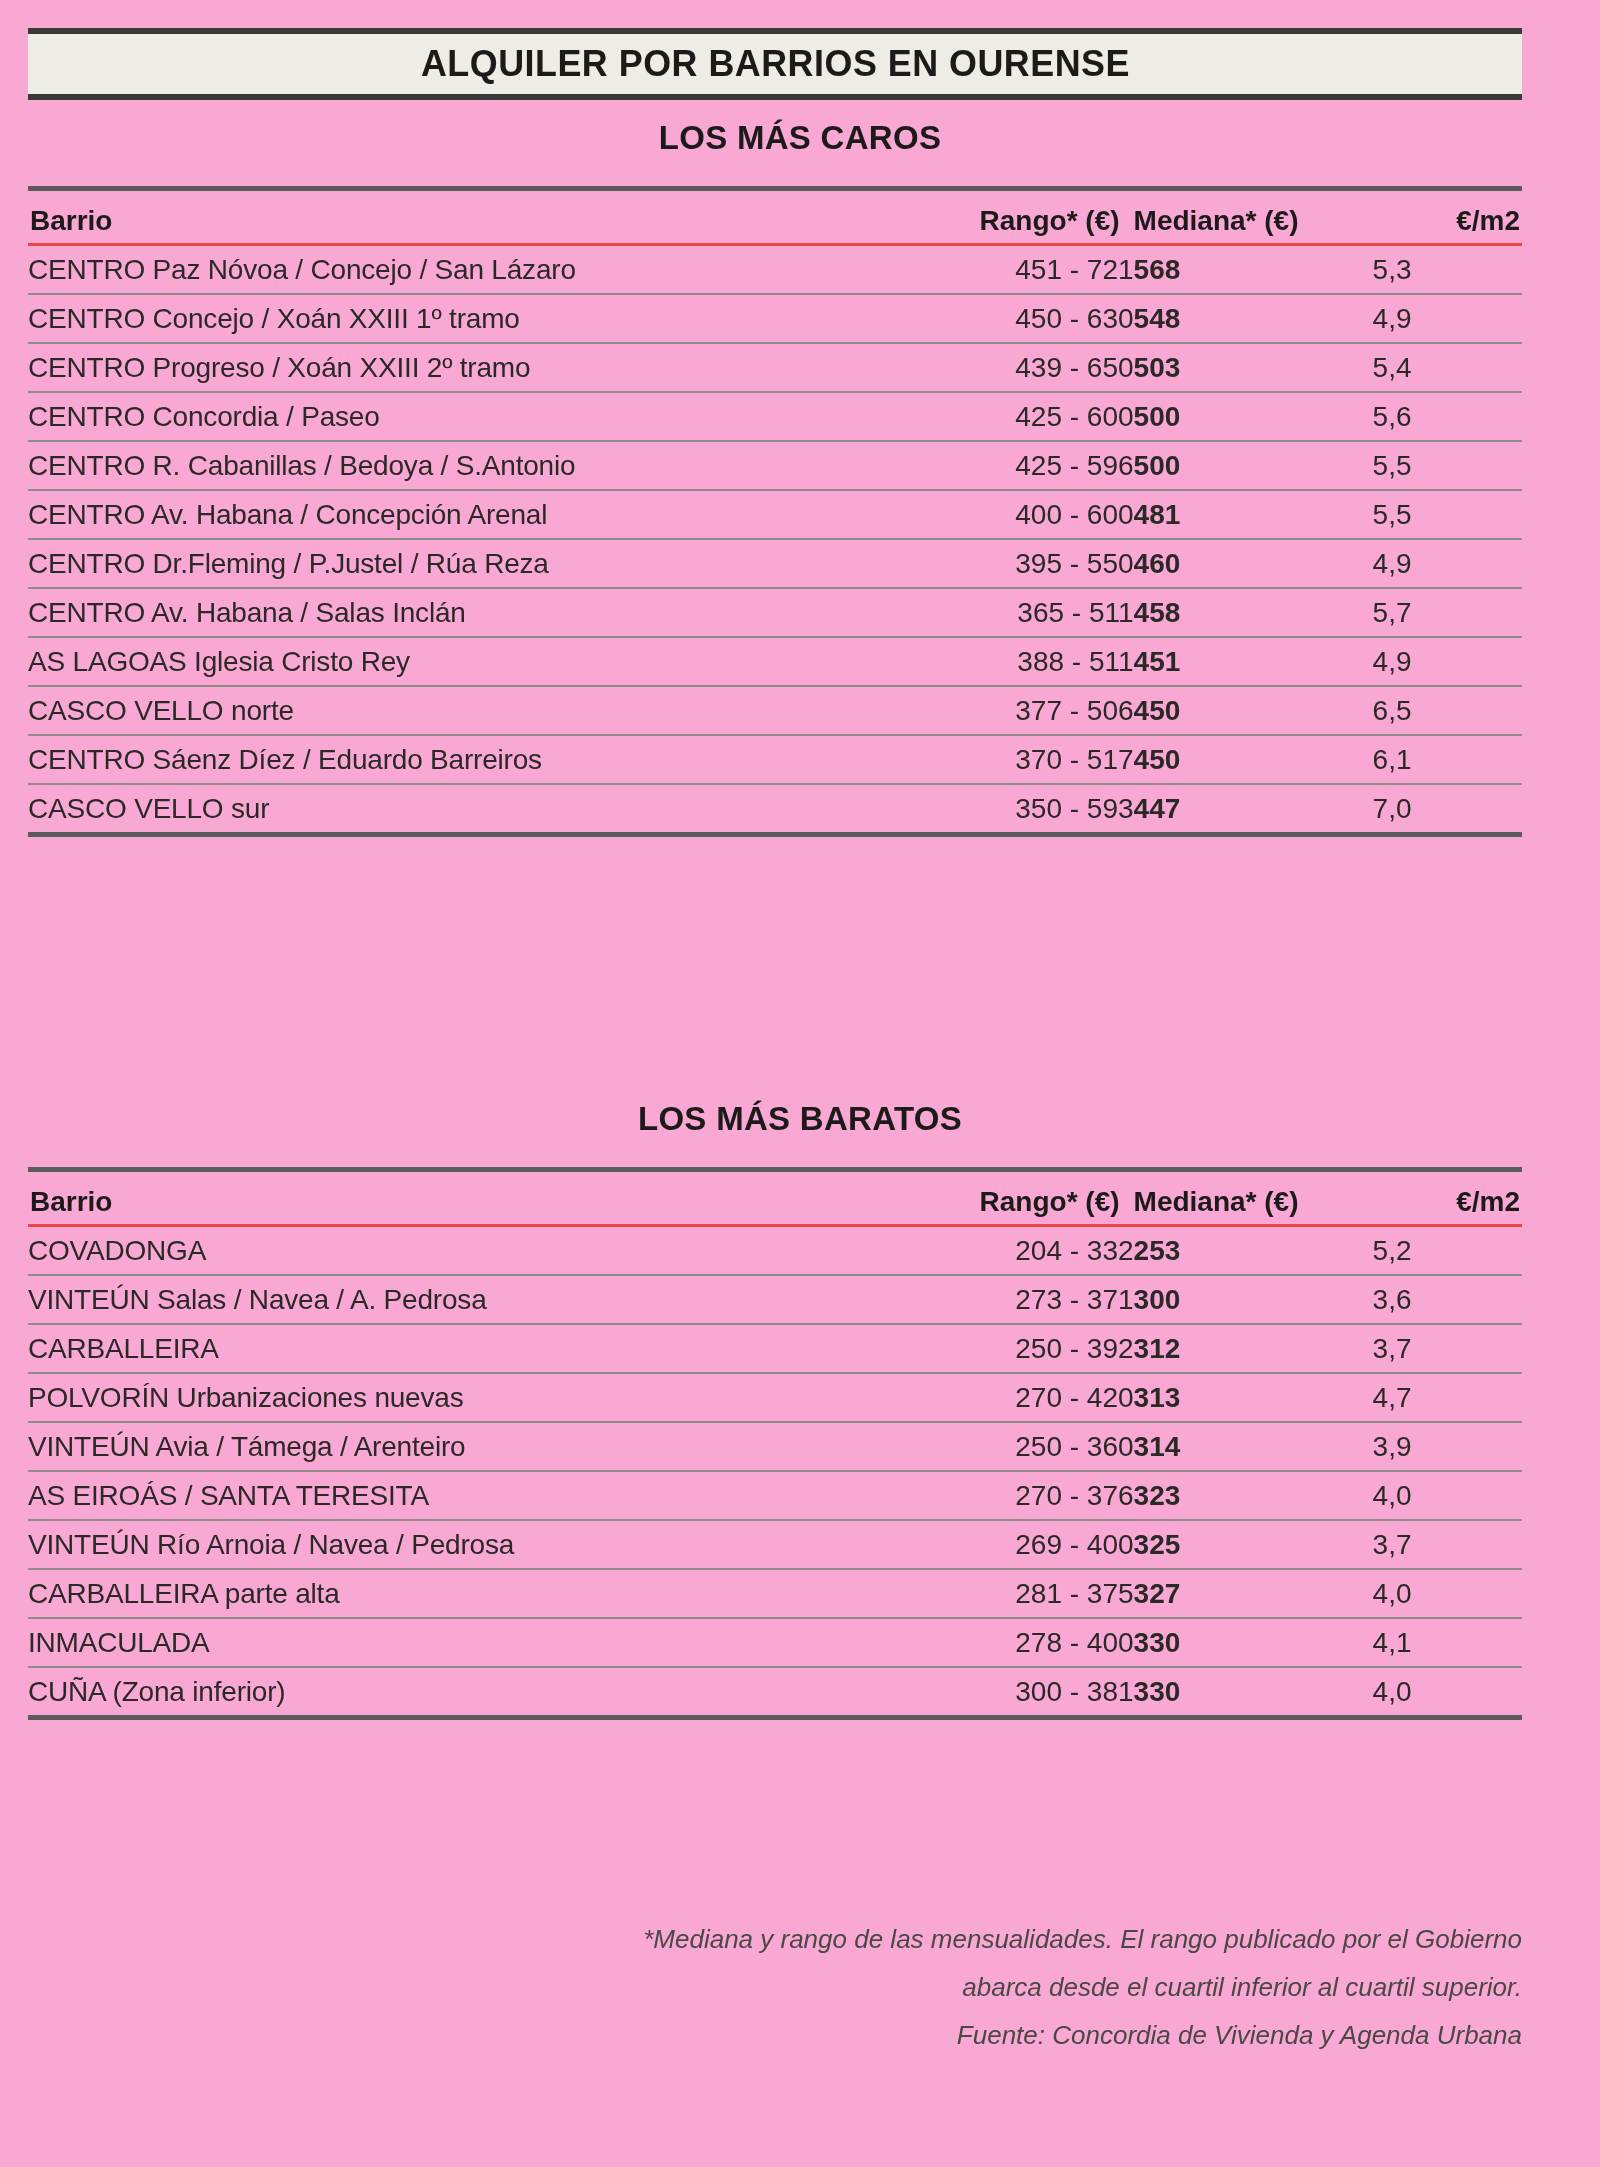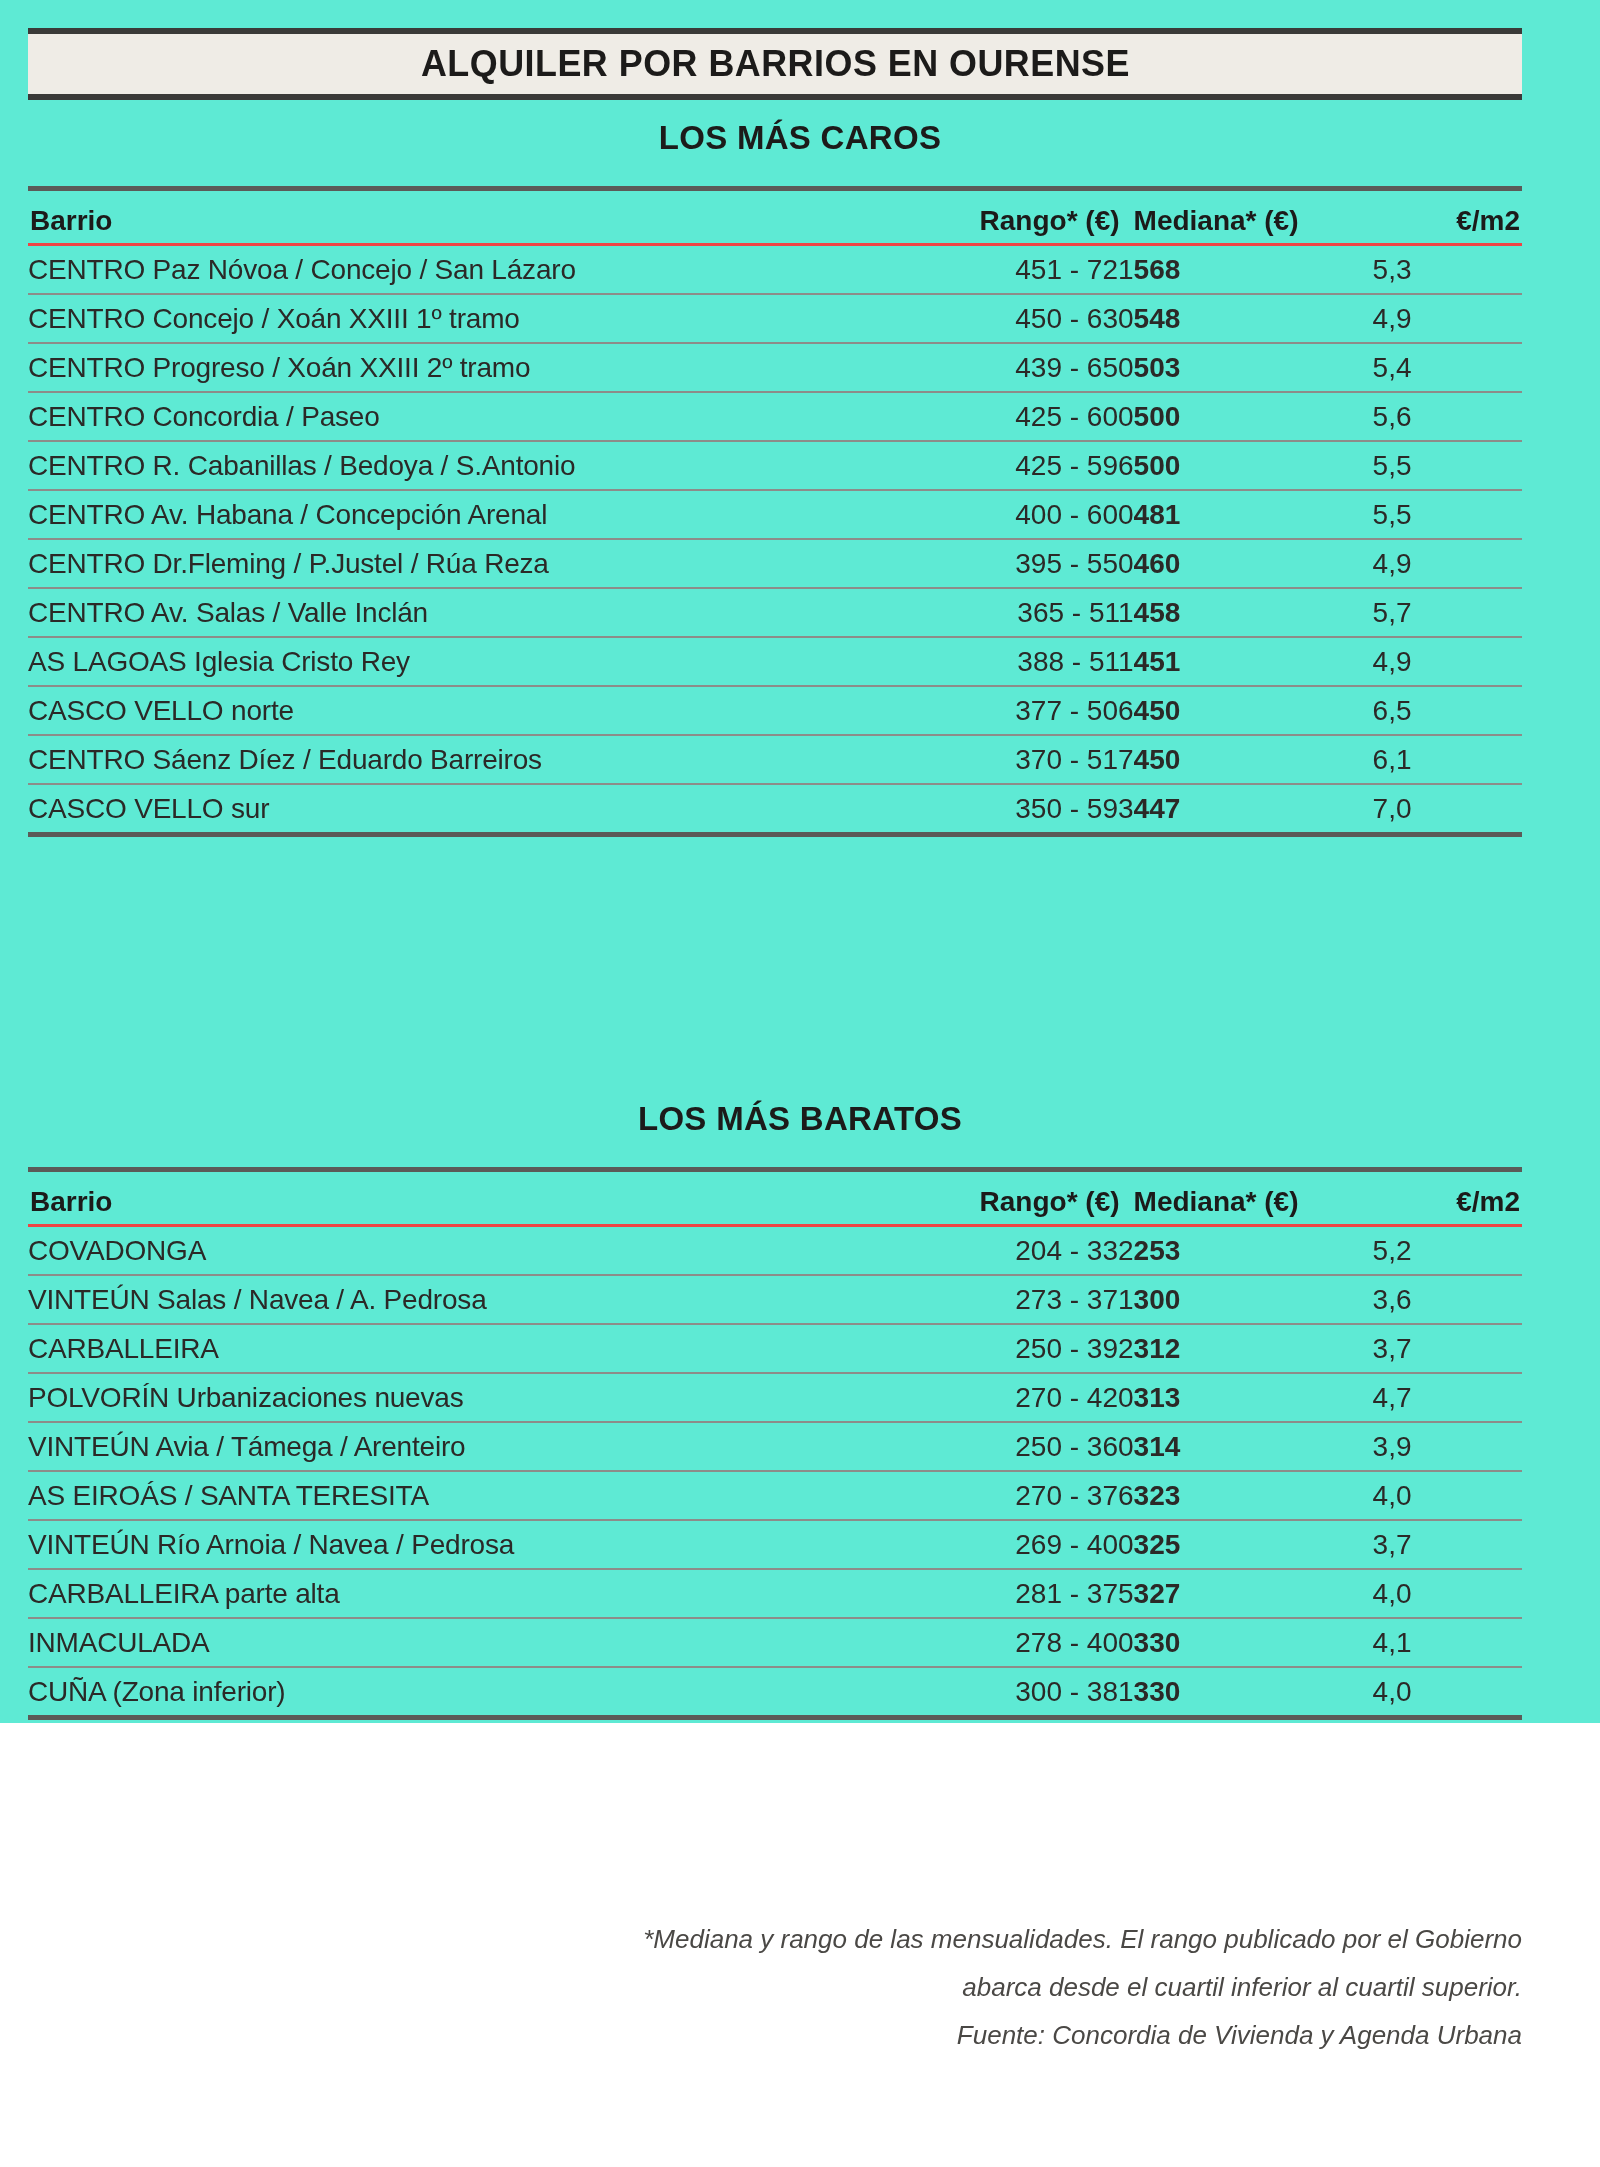--- a/index.html
+++ b/index.html
@@ -11,22 +11,22 @@
     width: 1600px;
     height: 2167px;
     font-family: "Liberation Sans", sans-serif;
     color: #231f20;
     position: relative;
     overflow: hidden;
   }
   .page {
     position: relative;
     width: 1600px;
-    height: 1723px;
-    background: #5eead4;
+    height: 2167px;
+    background: #f9a8d4;
   }
 
   
   .title-bar {
     position: absolute;
     left: 28px;
     top: 28px;
     width: 1494px;
     height: 72px;
     background: #efece6;
@@ -187,21 +187,21 @@
             <td class="t-mediana">481</td>
             <td class="t-m2">5,5</td>
           </tr>
           <tr>
             <td class="t-barrio">CENTRO Dr.Fleming / P.Justel / Rúa Reza</td>
             <td class="t-rango">395 - 550</td>
             <td class="t-mediana">460</td>
             <td class="t-m2">4,9</td>
           </tr>
           <tr>
-            <td class="t-barrio">CENTRO Av. Salas / Valle Inclán</td>
+            <td class="t-barrio">CENTRO Av. Habana / Salas Inclán</td>
             <td class="t-rango">365 - 511</td>
             <td class="t-mediana">458</td>
             <td class="t-m2">5,7</td>
           </tr>
           <tr>
             <td class="t-barrio">AS LAGOAS Iglesia Cristo Rey</td>
             <td class="t-rango">388 - 511</td>
             <td class="t-mediana">451</td>
             <td class="t-m2">4,9</td>
           </tr>

